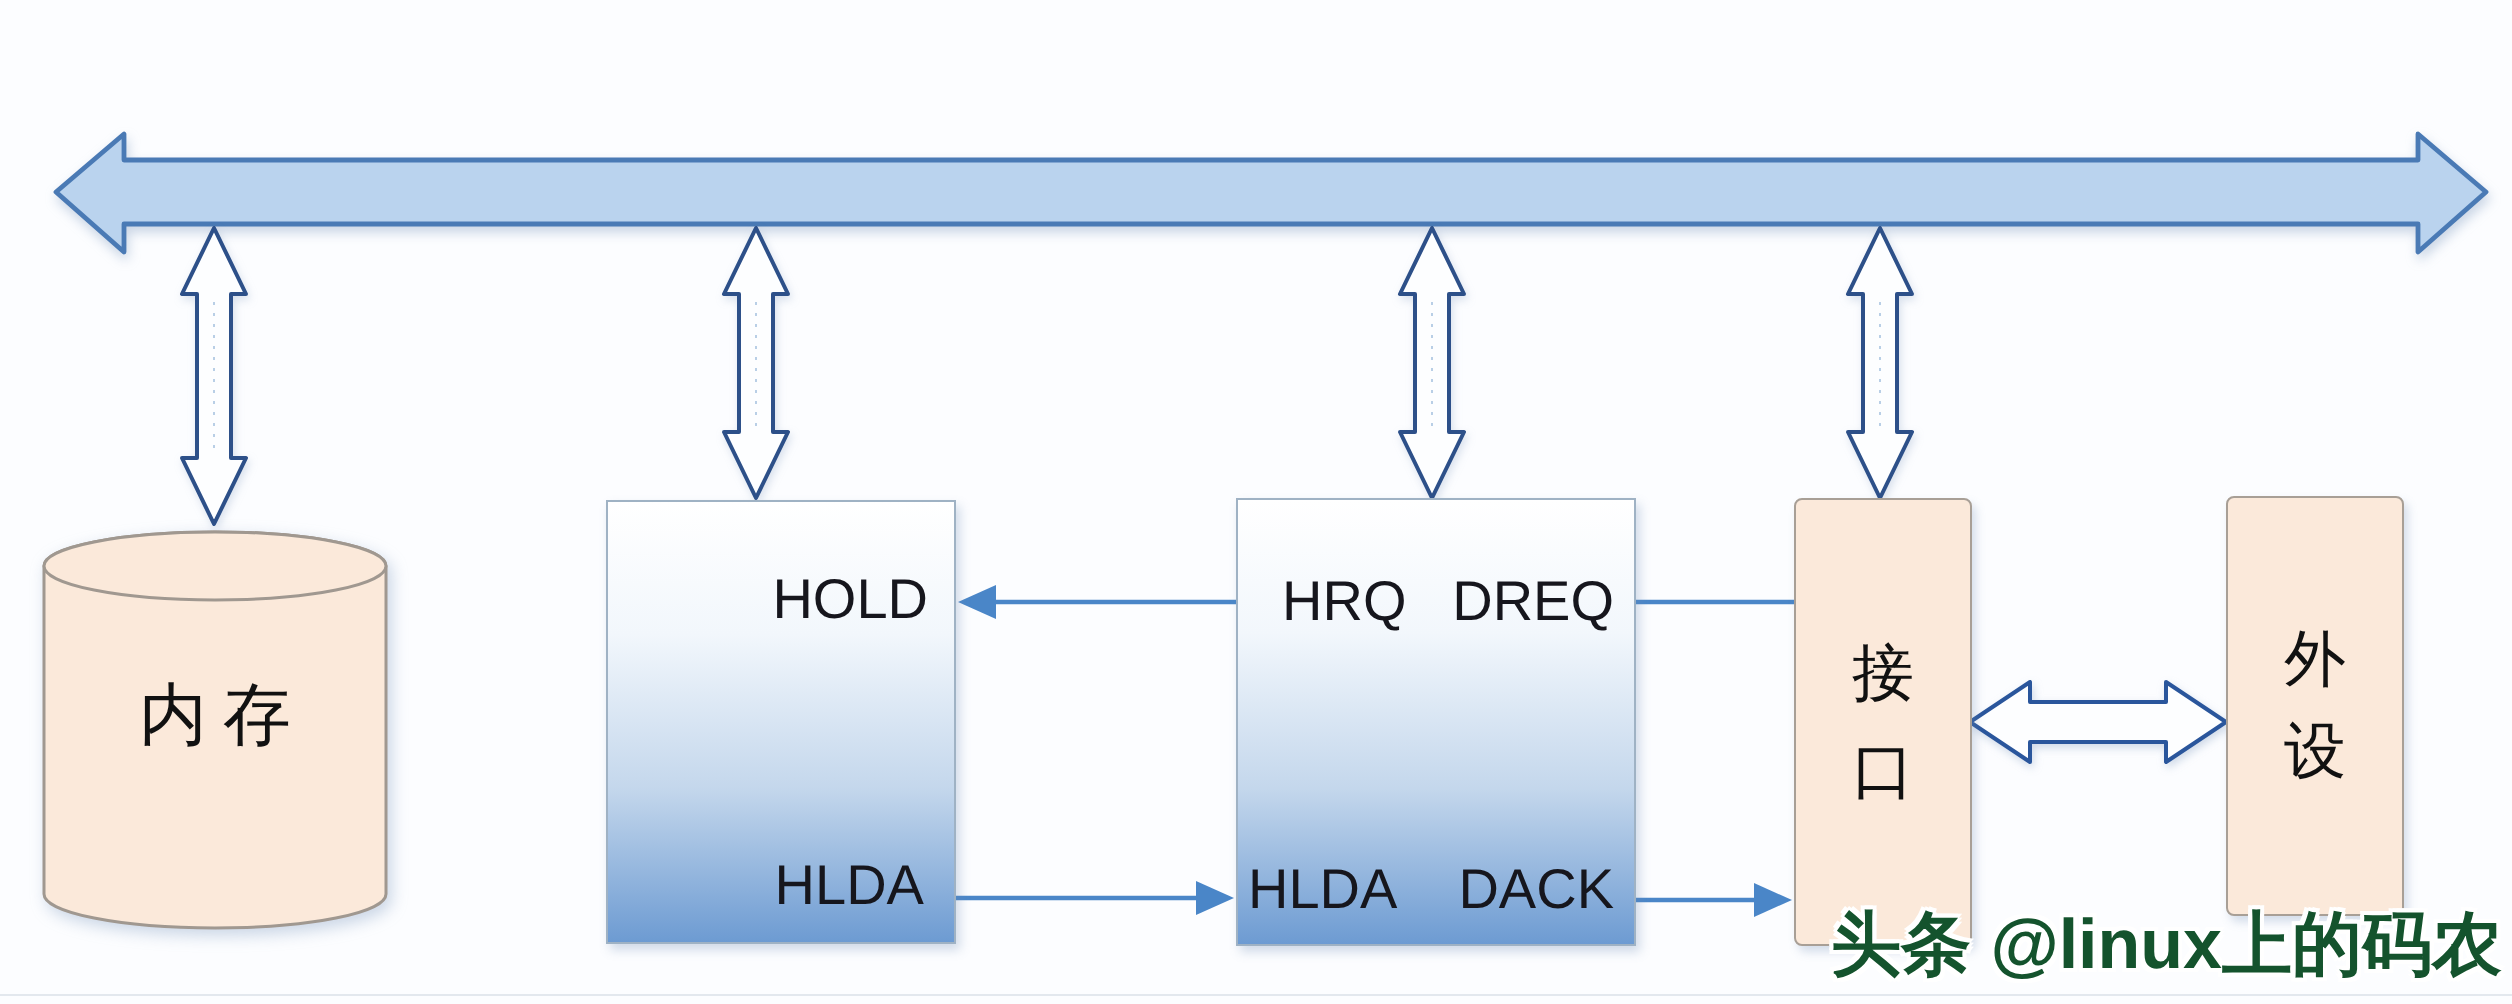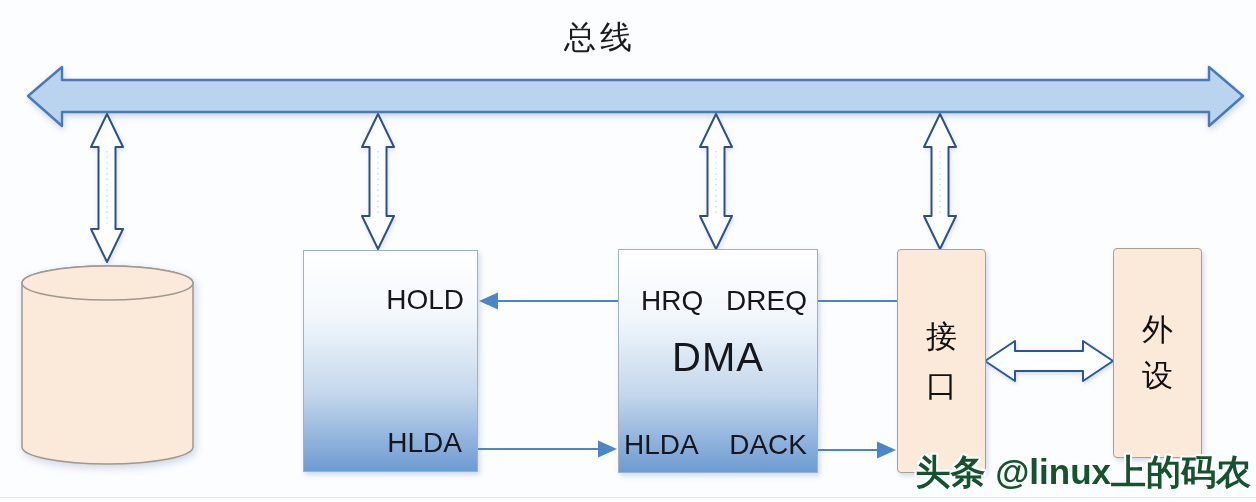--- a/index.html
+++ b/index.html
@@ -139,32 +139,31 @@
     <g fill="#4a86c8">
       <polygon points="479,301 498,292.5 498,309.5"></polygon>
       <polygon points="617,449 598,440.5 598,457.5"></polygon>
       <polygon points="791,301 810,292.5 810,309.5"></polygon>
       <polygon points="896,450 877,441.5 877,458.5"></polygon>
     </g>
 
     <polygon points="985,361 1015,341 1015,351 1083,351 1083,341 1113,361 1083,381 1083,371 1015,371 1015,381" fill="#fdfeff" stroke="#2a569c" stroke-width="2" stroke-linejoin="round" style="filter: drop-shadow(1px 2px 2px rgba(110,140,180,0.3));"></polygon>
   </svg>
 
-  <div class="abs title">总线</div>
 
+  <div class="abs memory-label">内存</div>
 
   <div class="blue-box cpu-box">
     <div class="pin pin-hold">HOLD</div>
     <div class="pin pin-hlda">HLDA</div>
   </div>
 
   <div class="blue-box dma-box">
     <div class="pin pin-hrq">HRQ</div>
     <div class="pin pin-dreq">DREQ</div>
-    <div class="big-label">DMA</div>
     <div class="pin pin-hlda">HLDA</div>
     <div class="pin pin-dack">DACK</div>
   </div>
 
   <div class="peach-box interface-box">
     <div class="vlabel">
       <span>接</span>
       <span>口</span>
     </div>
   </div>

